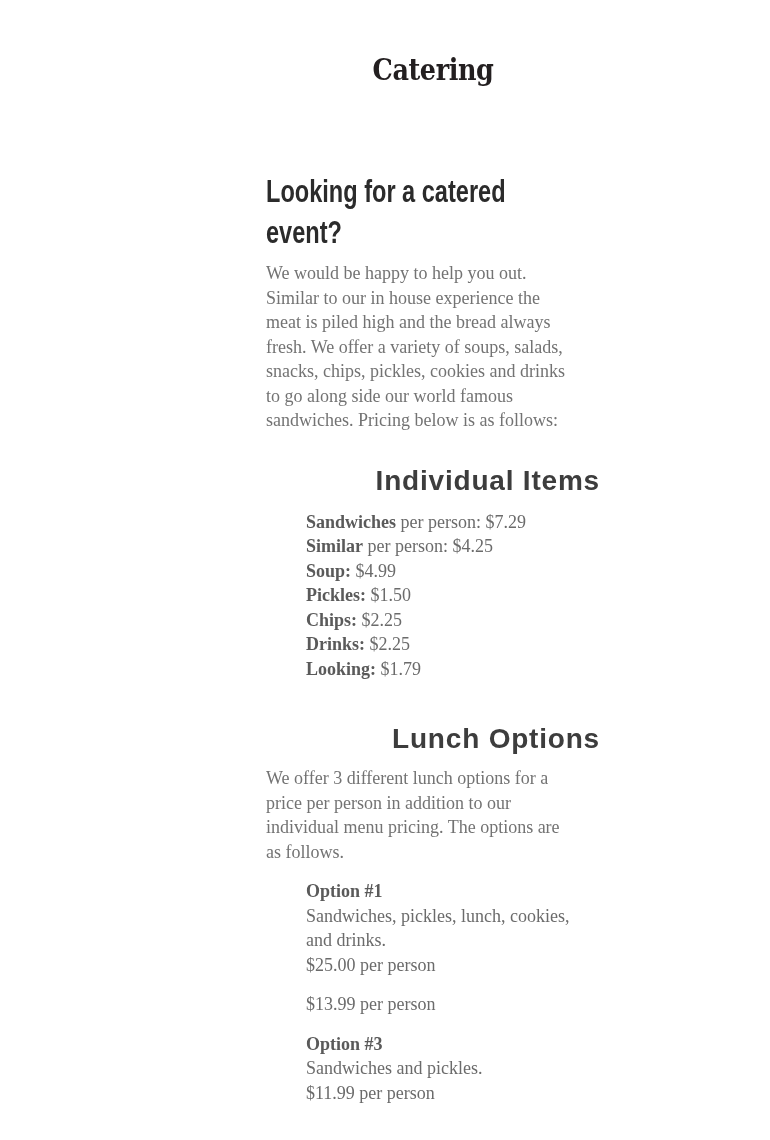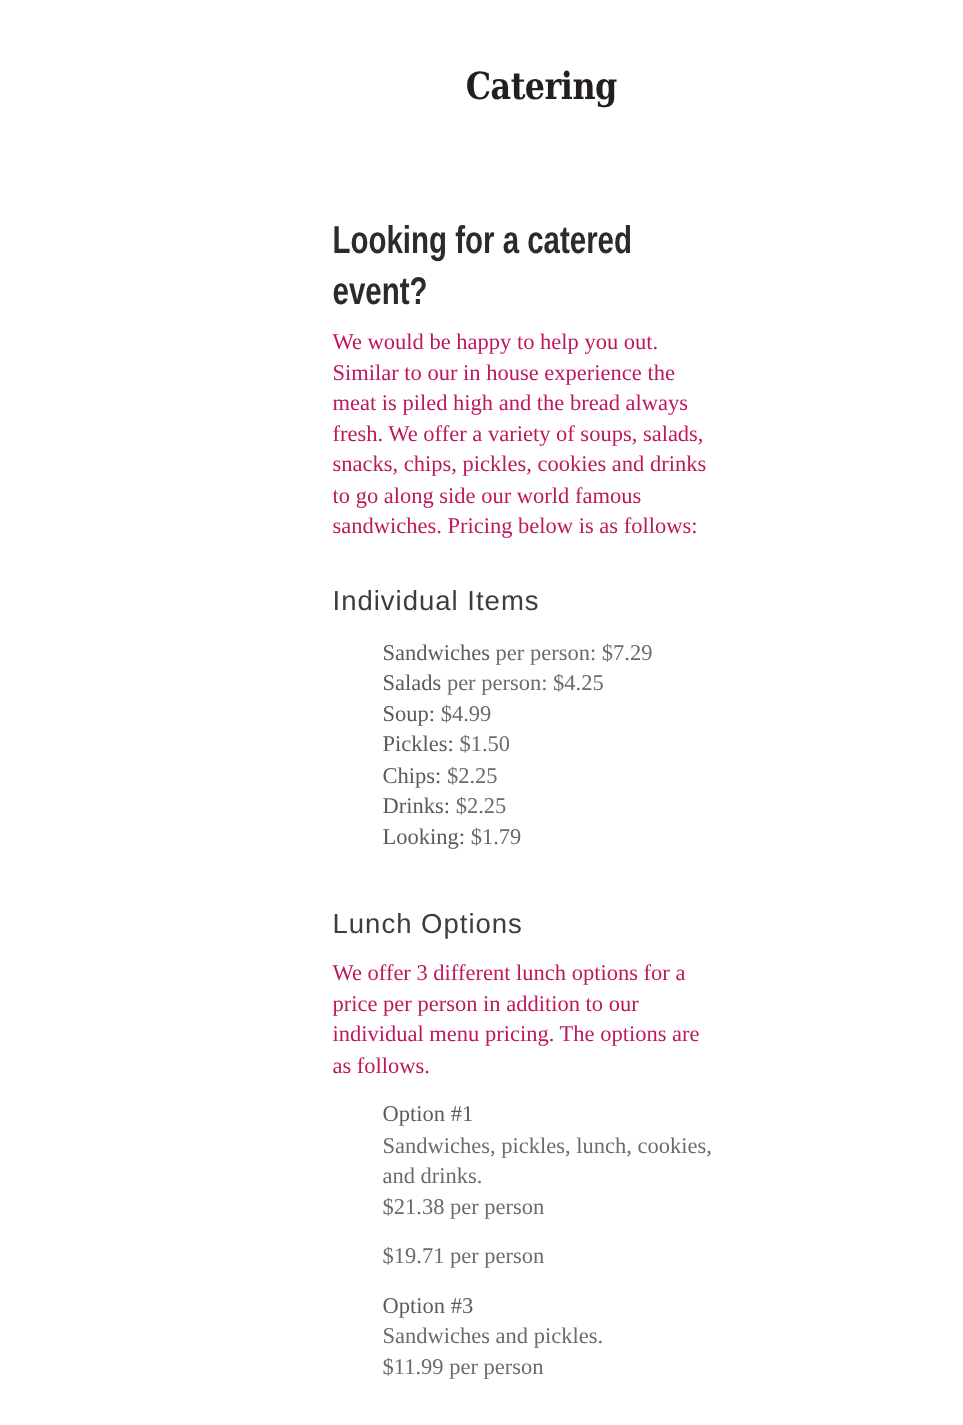--- a/index.html
+++ b/index.html
@@ -39,43 +39,44 @@
     line-height: 41px;
     color: #2b2b2b;
     white-space: pre;
     transform: scaleX(0.76);
     transform-origin: 0 50%;
   }
   .body-text {
     margin: 8px 0 0 0;
     font-size: 18px;
     line-height: 24.5px;
-    color: #be185d;
+    color: #737373;
     white-space: pre;
   }
   .sub-heading {
     margin: 33px 0 0 0;
     font-family: "Liberation Sans", sans-serif;
-    font-weight: 400;
-    font-size: 22px;
+    font-weight: 700;
+    font-size: 28px;
     line-height: 30px;
     letter-spacing: 0.8px;
     color: #3d3d3d;
+    text-align: right;
   }
   .sub-heading.lunch { margin-top: 43px; }
   .indent { padding-left: 40px; }
   .menu-list {
     margin-top: 14px;
     font-size: 18px;
     line-height: 24.5px;
     color: #6b6b6b;
   }
   .menu-row { white-space: pre; }
   .bold {
-    font-weight: 400;
+    font-weight: 700;
     color: #5a5a5a;
   }
   .lunch-intro { margin-top: 12px; }
   .options { margin-top: 15px; }
   .option-block {
     font-size: 18px;
     line-height: 24.5px;
     color: #6b6b6b;
   }
   .option-block + .option-block { margin-top: 15px; }
@@ -98,46 +99,46 @@
 meat is piled high and the bread always
 fresh. We offer a variety of soups, salads,
 snacks, chips, pickles, cookies and drinks
 to go along side our world famous
 sandwiches. Pricing below is as follows:</p>
 
     <h3 class="sub-heading">Individual Items</h3>
 
     <div class="indent menu-list">
       <div class="menu-row"><span class="bold">Sandwiches</span><span> per person: $7.29</span></div>
-      <div class="menu-row"><span class="bold">Salads</span><span> per person: $4.25</span></div>
+      <div class="menu-row"><span class="bold">Similar</span><span> per person: $4.25</span></div>
       <div class="menu-row"><span class="bold">Soup:</span><span> $4.99</span></div>
       <div class="menu-row"><span class="bold">Pickles:</span><span> $1.50</span></div>
       <div class="menu-row"><span class="bold">Chips:</span><span> $2.25</span></div>
       <div class="menu-row"><span class="bold">Drinks:</span><span> $2.25</span></div>
       <div class="menu-row"><span class="bold">Looking:</span><span> $1.79</span></div>
     </div>
 
     <h3 class="sub-heading lunch">Lunch Options</h3>
 
     <p class="body-text lunch-intro">We offer 3 different lunch options for a
 price per person in addition to our
 individual menu pricing. The options are
 as follows.</p>
 
     <div class="indent options">
 
       <div class="option-block">
         <div class="bold">Option #1</div>
         <div class="option-desc">Sandwiches, pickles, lunch, cookies,
 and drinks.</div>
-        <div>$21.38 per person</div>
+        <div>$25.00 per person</div>
       </div>
 
       <div class="option-block">
-        <div>$19.71 per person</div>
+        <div>$13.99 per person</div>
       </div>
 
       <div class="option-block">
         <div class="bold">Option #3</div>
         <div class="option-desc">Sandwiches and pickles.</div>
         <div>$11.99 per person</div>
       </div>
 
     </div>
 

